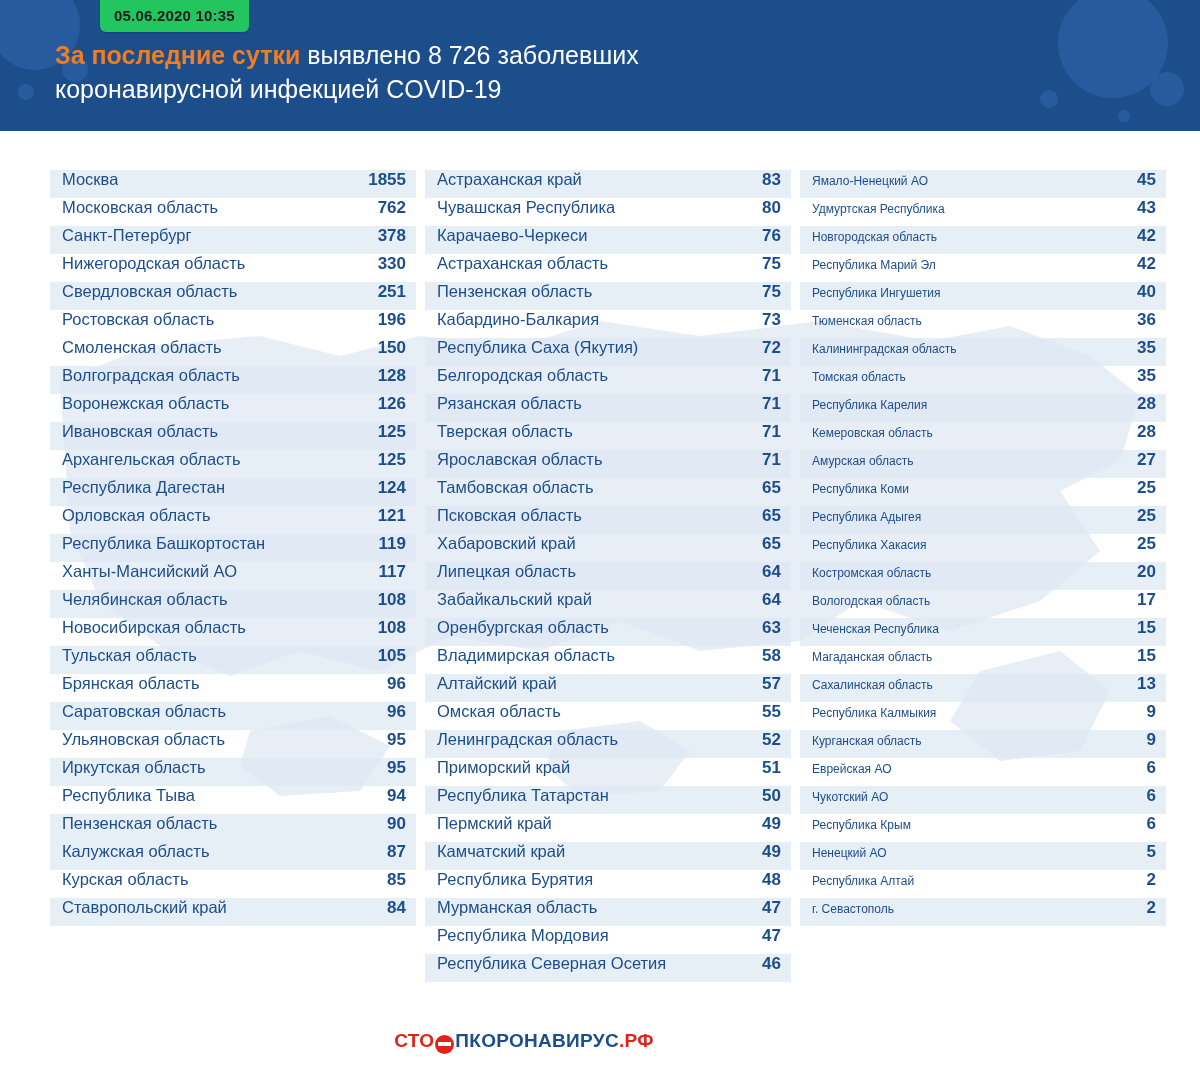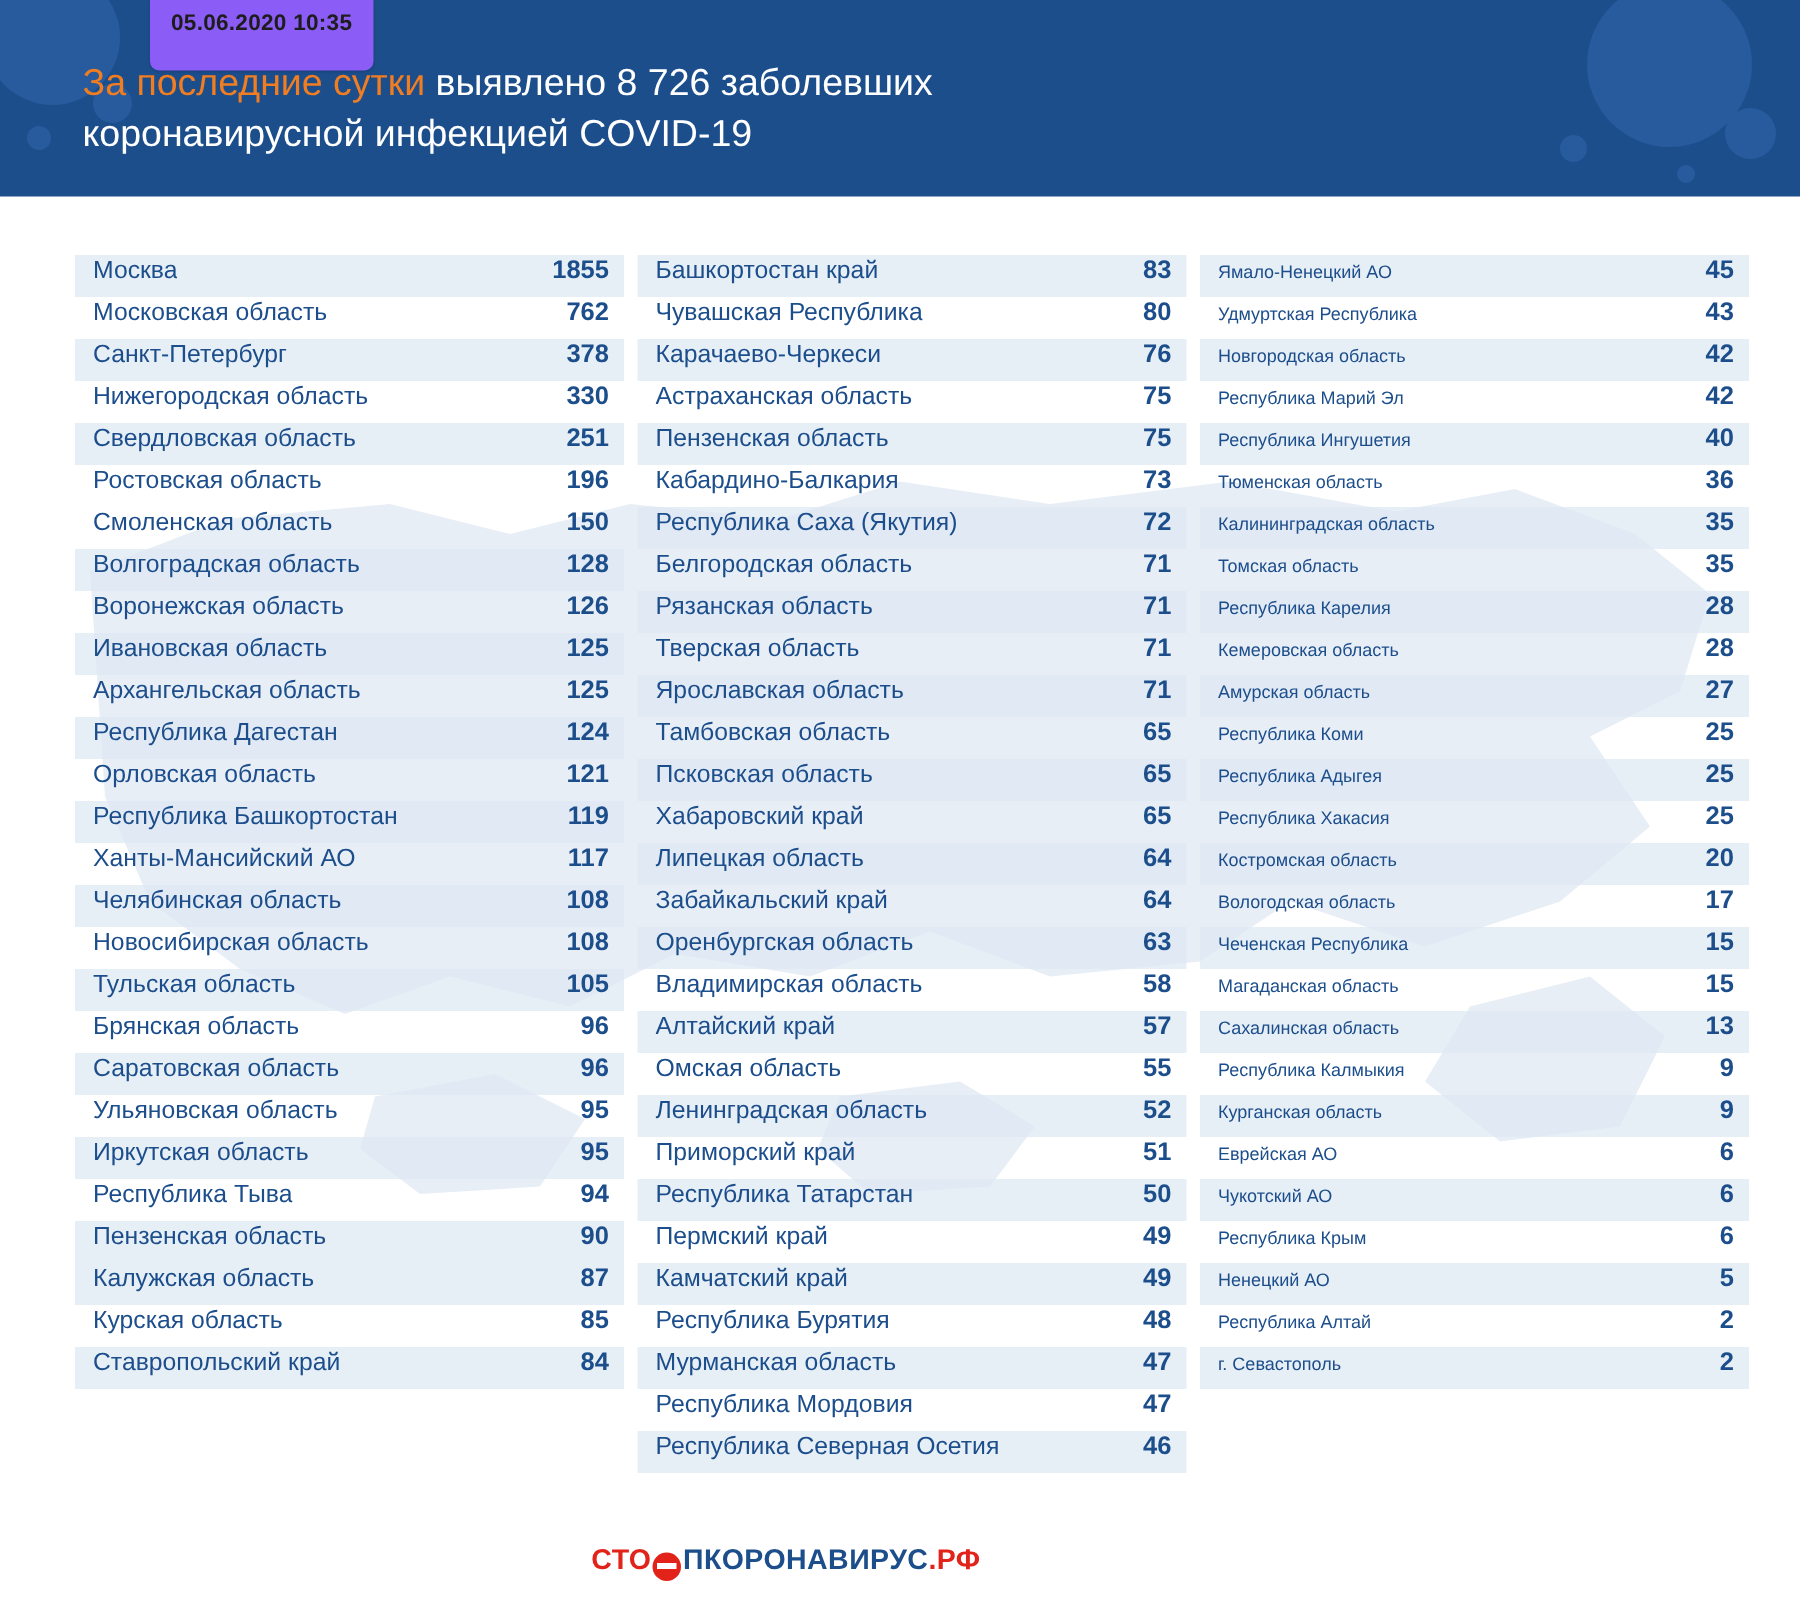--- a/index.html
+++ b/index.html
@@ -34,42 +34,42 @@
   .blob-a3 { width: 16px; height: 16px; left: 18px; top: 84px; }
   .blob-b { width: 110px; height: 110px; left: 1058px; top: -12px; }
   .blob-b2 { width: 34px; height: 34px; left: 1150px; top: 72px; }
   .blob-b3 { width: 18px; height: 18px; left: 1040px; top: 90px; }
   .blob-b4 { width: 12px; height: 12px; left: 1118px; top: 110px; }
 
   .date-badge {
     position: absolute;
     left: 100px;
     top: 0px;
-    background: #8b5cf6;
+    background: #22c55e;
     color: #1d1d1d;
     font-weight: bold;
     font-size: 15px;
     letter-spacing: .2px;
-    padding: 7px 14px 23px 14px;
+    padding: 7px 14px 8px 14px;
     border-bottom-left-radius: 6px;
     border-bottom-right-radius: 6px;
     box-shadow: 0 1px 2px rgba(0,0,0,.15);
   }
 
   .headline {
     position: absolute;
     left: 55px;
     top: 38px;
     width: 1000px;
     color: #ffffff;
     font-size: 25px;
     line-height: 34px;
     font-weight: normal;
   }
-  .headline .accent { color: #f07d22; font-weight: normal; }
+  .headline .accent { color: #f07d22; font-weight: bold; }
   .headline .bold { font-weight: normal; }
 
   
   .map-watermark {
     position: absolute;
     left: 0; top: 131px;
     width: 1200px; height: 880px;
     overflow: hidden;
     pointer-events: none;
   }
@@ -290,21 +290,21 @@
         <span class="name">Курская область</span>
         <span class="val">85</span>
       </div>
       <div class="row alt">
         <span class="name">Ставропольский край</span>
         <span class="val">84</span>
       </div>
     </div>
   <div class="col col2">
       <div class="row alt">
-        <span class="name">Башкортостан край</span>
+        <span class="name">Астраханская край</span>
         <span class="val">83</span>
       </div>
       <div class="row">
         <span class="name">Чувашская Республика</span>
         <span class="val">80</span>
       </div>
       <div class="row alt">
         <span class="name">Карачаево-Черкеси</span>
         <span class="val">76</span>
       </div>

